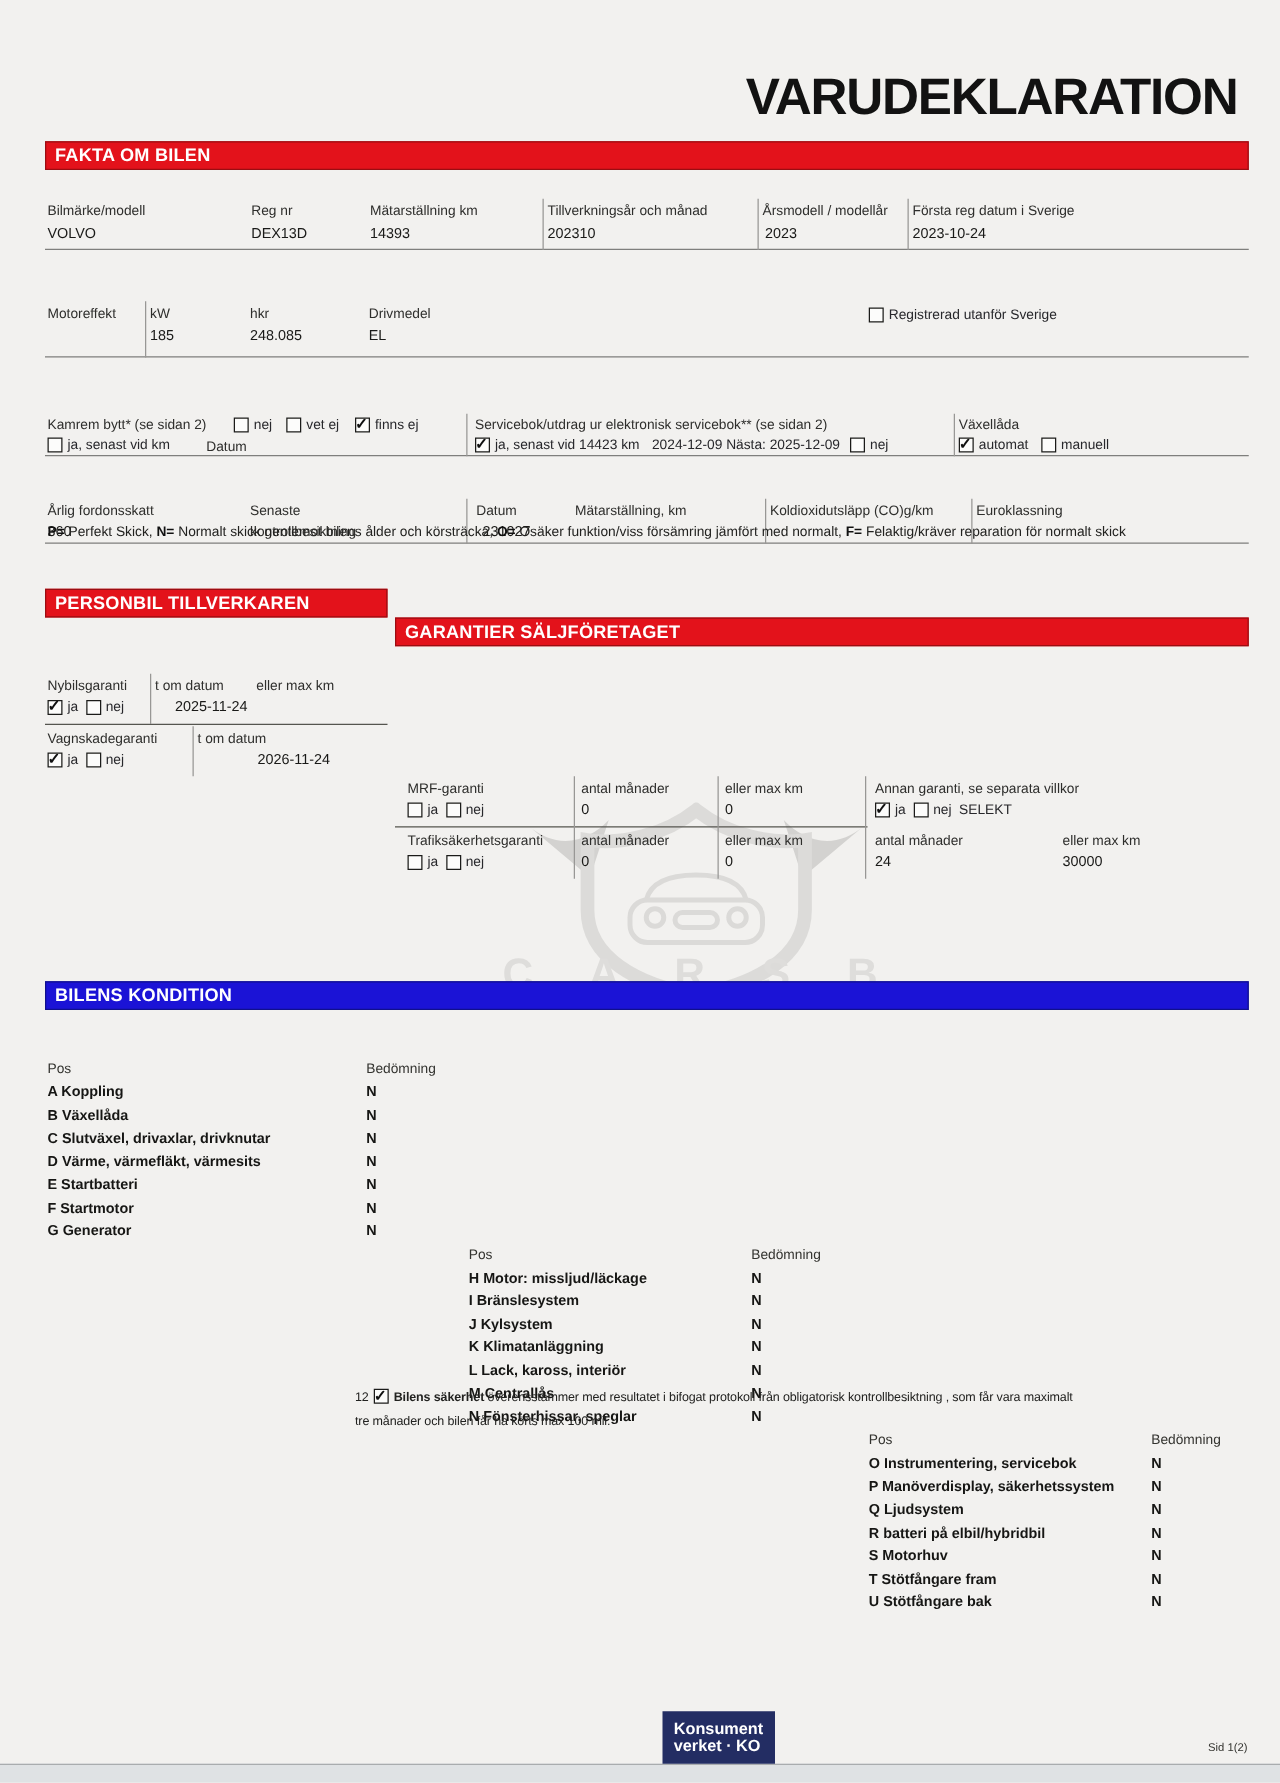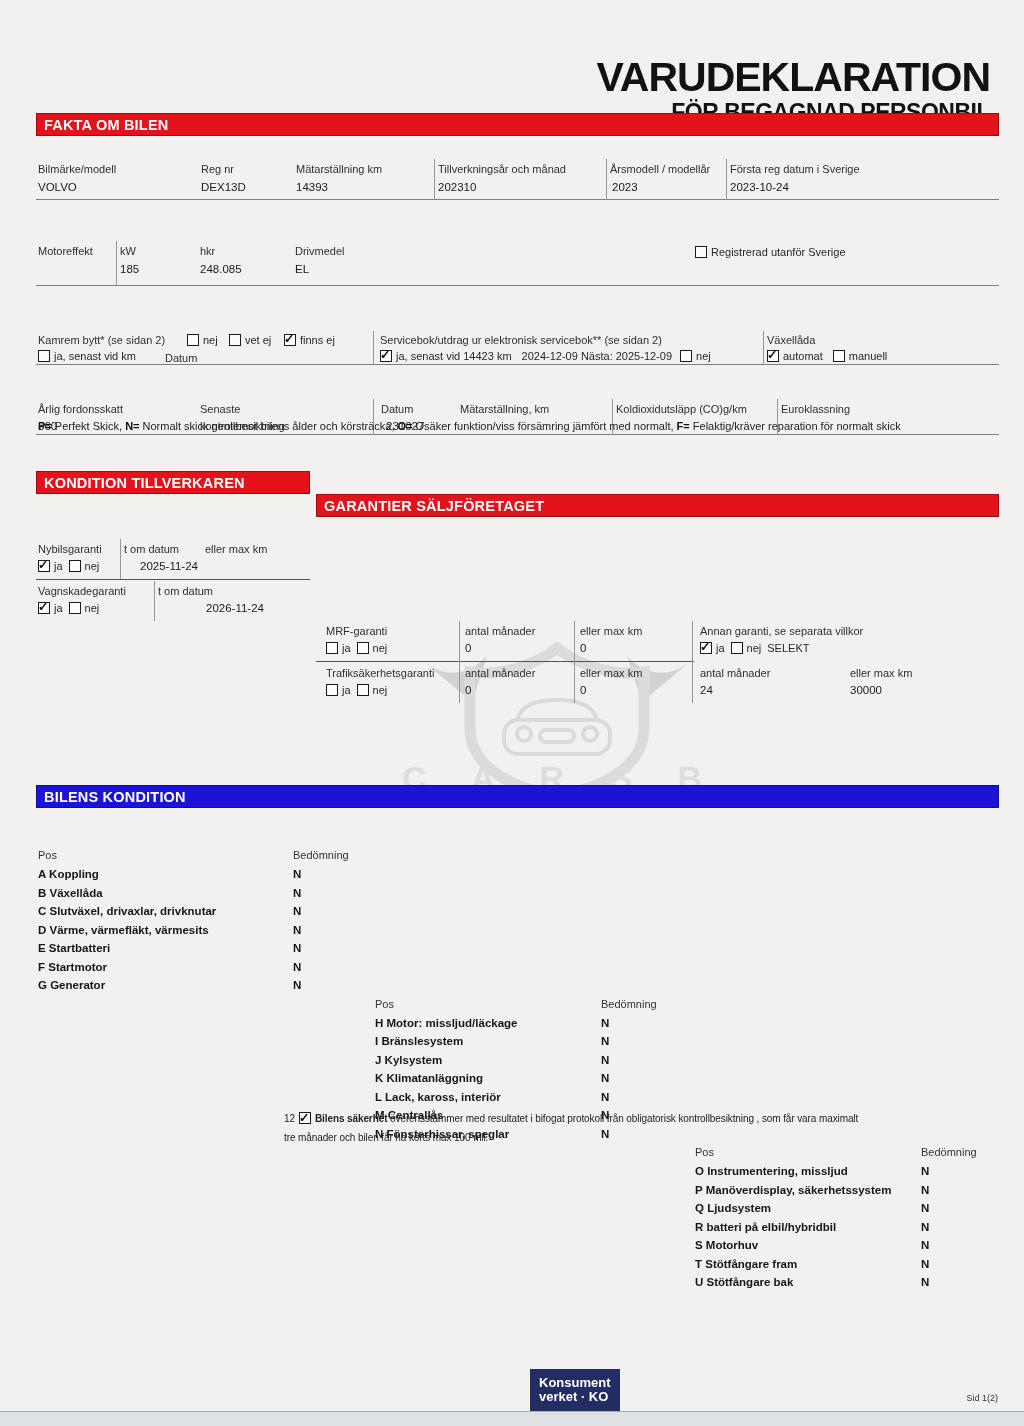--- a/index.html
+++ b/index.html
@@ -67,21 +67,20 @@
       <circle cx="132" cy="92" r="7"></circle>
       <circle cx="198" cy="92" r="7"></circle>
       <rect x="148" y="88" width="34" height="12" rx="6"></rect>
     </g>
     <text x="10" y="148" font-size="34" font-weight="bold" letter-spacing="18" fill="#c6c5c3" font-family="Liberation Sans, sans-serif">C A R S B A Y</text>
   </svg>
 </div>
 
 <div id="title" class="z">
   <div class="t1">VARUDEKLARATION</div>
-  <div class="t2">FÖR BEGAGNAD PERSONBIL</div>
 </div>
 
 <div class="band red z" style="top:113px;">FAKTA OM BILEN</div>
 
 <div class="frow z" style="top:136px;height:41px;">
   <span class="flabel" style="left:2px;top:4px">Bilmärke/modell</span>
   <span class="flabel" style="left:165px;top:4px">Reg nr</span>
   <span class="flabel" style="left:260px;top:4px">Mätarställning km</span>
   <span class="flabel" style="left:402px;top:4px">Tillverkningsår och månad</span>
   <span class="flabel" style="left:574px;top:4px">Årsmodell / modellår</span>
@@ -160,21 +159,21 @@
   <span class="flabel" style="left:580px;top:4px">Koldioxidutsläpp (CO)g/km</span>
   <span class="flabel" style="left:745px;top:4px">Euroklassning</span>
   <span class="fvalue" style="left:2px;top:21px">360</span>
   <span class="flabel" style="left:164px;top:21px">kontrollbesiktning</span>
   <span class="fvalue" style="left:350px;top:21px">231027</span>
   <span class="vline" style="left:337px;top:0;height:36px"></span>
   <span class="vline" style="left:576px;top:0;height:36px"></span>
   <span class="vline" style="left:741px;top:0;height:36px"></span>
 </div>
 
-<div class="band red z" style="top:292px;width:274px;">KONDITION TILLVERKAREN</div>
+<div class="band red z" style="top:292px;width:274px;">PERSONBIL TILLVERKAREN</div>
 <div class="band red z" style="left:316px;top:292px;width:683px;">GARANTIER SÄLJFÖRETAGET</div>
 
 <div class="abs z" style="left:36px;top:314px;width:274px;height:82px;">
   <span class="flabel" style="left:2px;top:4px">Nybilsgaranti</span>
   <span class="flabel" style="left:88px;top:4px">t om datum</span>
   <span class="flabel" style="left:169px;top:4px">eller max km</span>
   <span class="cbl" style="left:2px;top:21px">
     <span class="cb checked"></span>
     <span class="txt">ja</span>
     <span class="cb" style="margin-left:2px"></span>
@@ -316,21 +315,21 @@
     </div>
 </div>
 <div class="kd-col c3 z" style="left:693px;width:306px;">
   <div class="kd-head">
     <span class="kd-label">Pos</span>
     <span class="kd-val">Bedömning</span>
   </div>
   <div>
 
   <div class="kd-row">
-      <span class="kd-label">O Instrumentering, missljud</span>
+      <span class="kd-label">O Instrumentering, servicebok</span>
       <span class="kd-val">N</span>
     </div>
       <div class="kd-row">
       <span class="kd-label">P Manöverdisplay, säkerhetssystem</span>
       <span class="kd-val">N</span>
     </div>
       <div class="kd-row">
       <span class="kd-label">Q Ljudsystem</span>
       <span class="kd-val">N</span>
     </div>

